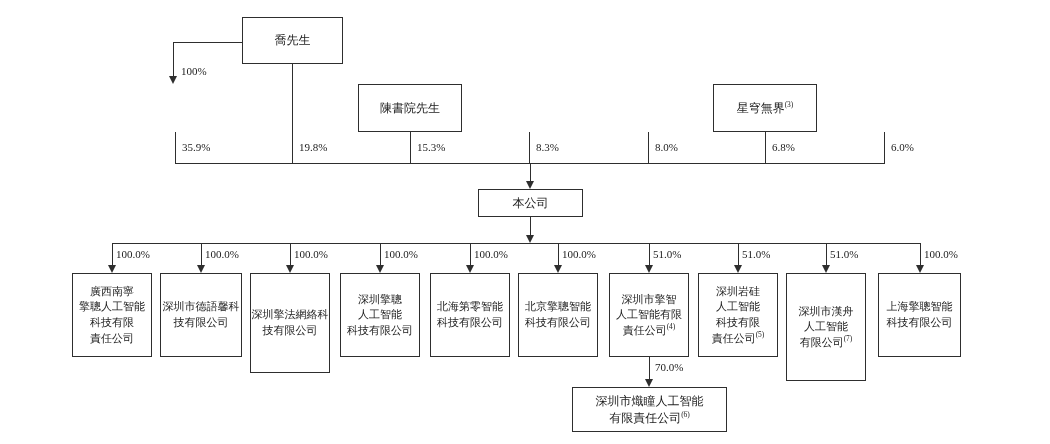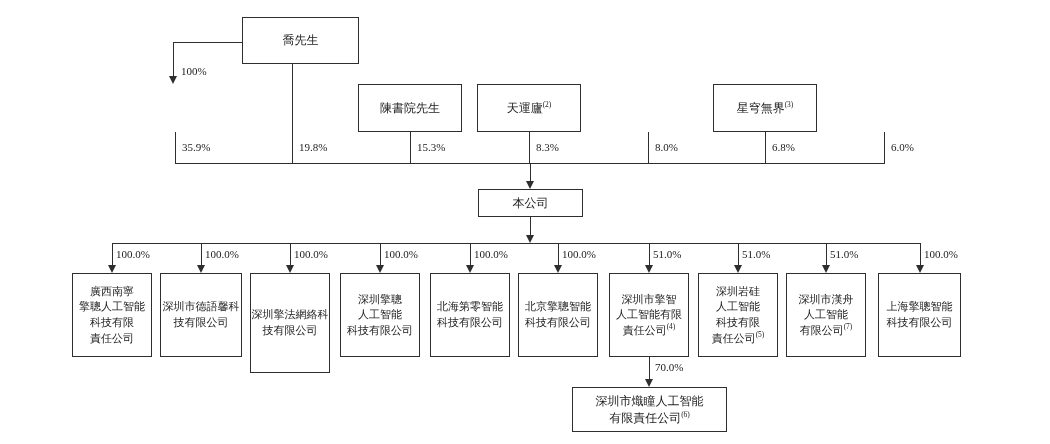--- a/index.html
+++ b/index.html
@@ -23,36 +23,33 @@
     border-left:4px solid transparent;border-right:4px solid transparent;
     border-top:8px solid #2e2e2e;
   }
   .pct{position:absolute;font-size:11px;white-space:nowrap;color:#1c1c1c;}
 </style>
 </head>
 <body>
 
 <div class="stage">
 
-  <div class="box" style="left:242px;top:17px;width:117px;height:47px">
+  <div class="box" style="left:242px;top:17px;width:101px;height:47px">
     <span class="nm">喬先生</span>
   </div>
 
   <div class="hline" style="left:173px;top:42px;width:69px"></div>
   <div class="vline" style="left:173px;top:42px;height:35px"></div>
   <div class="arrow" style="left:169px;top:76px"></div>
   <div class="pct" style="left:181px;top:65px">100%</div>
 
   <div class="vline" style="left:292px;top:64px;height:99px"></div>
 
   <div class="box" style="left:358px;top:84px;width:104px;height:48px">
     <span class="nm">陳書院先生</span>
-  </div>
-  <div class="box" style="left:477px;top:84px;width:104px;height:48px">
-    <span class="nm"><span>天運廬</span><sup>(2)</sup></span>
   </div>
   <div class="box" style="left:713px;top:84px;width:104px;height:48px">
     <span class="nm"><span>星穹無界</span><sup>(3)</sup></span>
   </div>
 
   <div class="vline" style="left:175px;top:132px;height:31px"></div>
   <div class="vline" style="left:410px;top:132px;height:31px"></div>
   <div class="vline" style="left:529px;top:132px;height:31px"></div>
   <div class="vline" style="left:648px;top:132px;height:31px"></div>
   <div class="vline" style="left:765px;top:132px;height:31px"></div>
@@ -142,21 +139,21 @@
     <span class="nm"><span>深圳市擎智
 人工智能有限
 責任公司</span><sup>(4)</sup></span>
   </div>
   <div class="box small" style="left:698px;top:273px;width:80px;height:84px">
     <span class="nm"><span>深圳岩硅
 人工智能
 科技有限
 責任公司</span><sup>(5)</sup></span>
   </div>
-  <div class="box small" style="left:786px;top:273px;width:80px;height:84px">
+  <div class="box small" style="left:786px;top:273px;width:80px;height:108px">
     <span class="nm"><span>深圳市漢舟
 人工智能
 有限公司</span><sup>(7)</sup></span>
   </div>
   <div class="box small" style="left:878px;top:273px;width:83px;height:84px">
     <span class="nm">上海擎聰智能
 科技有限公司</span>
   </div>
 
   <div class="vline" style="left:649px;top:357px;height:23px"></div>

